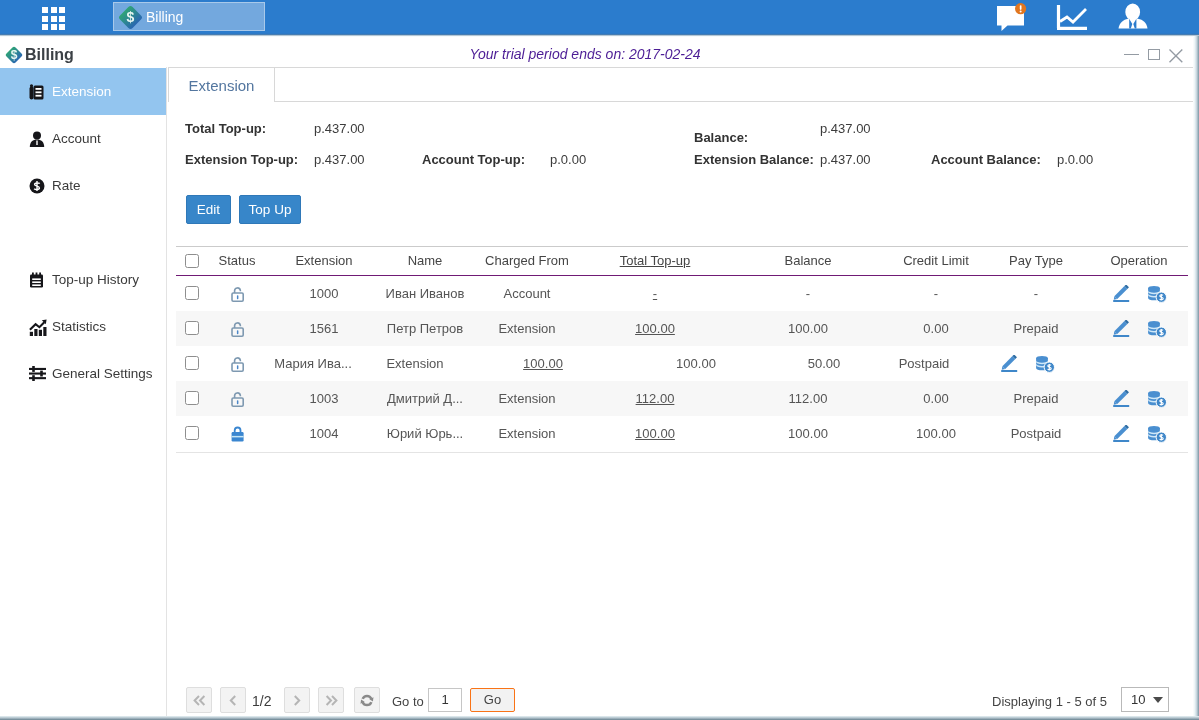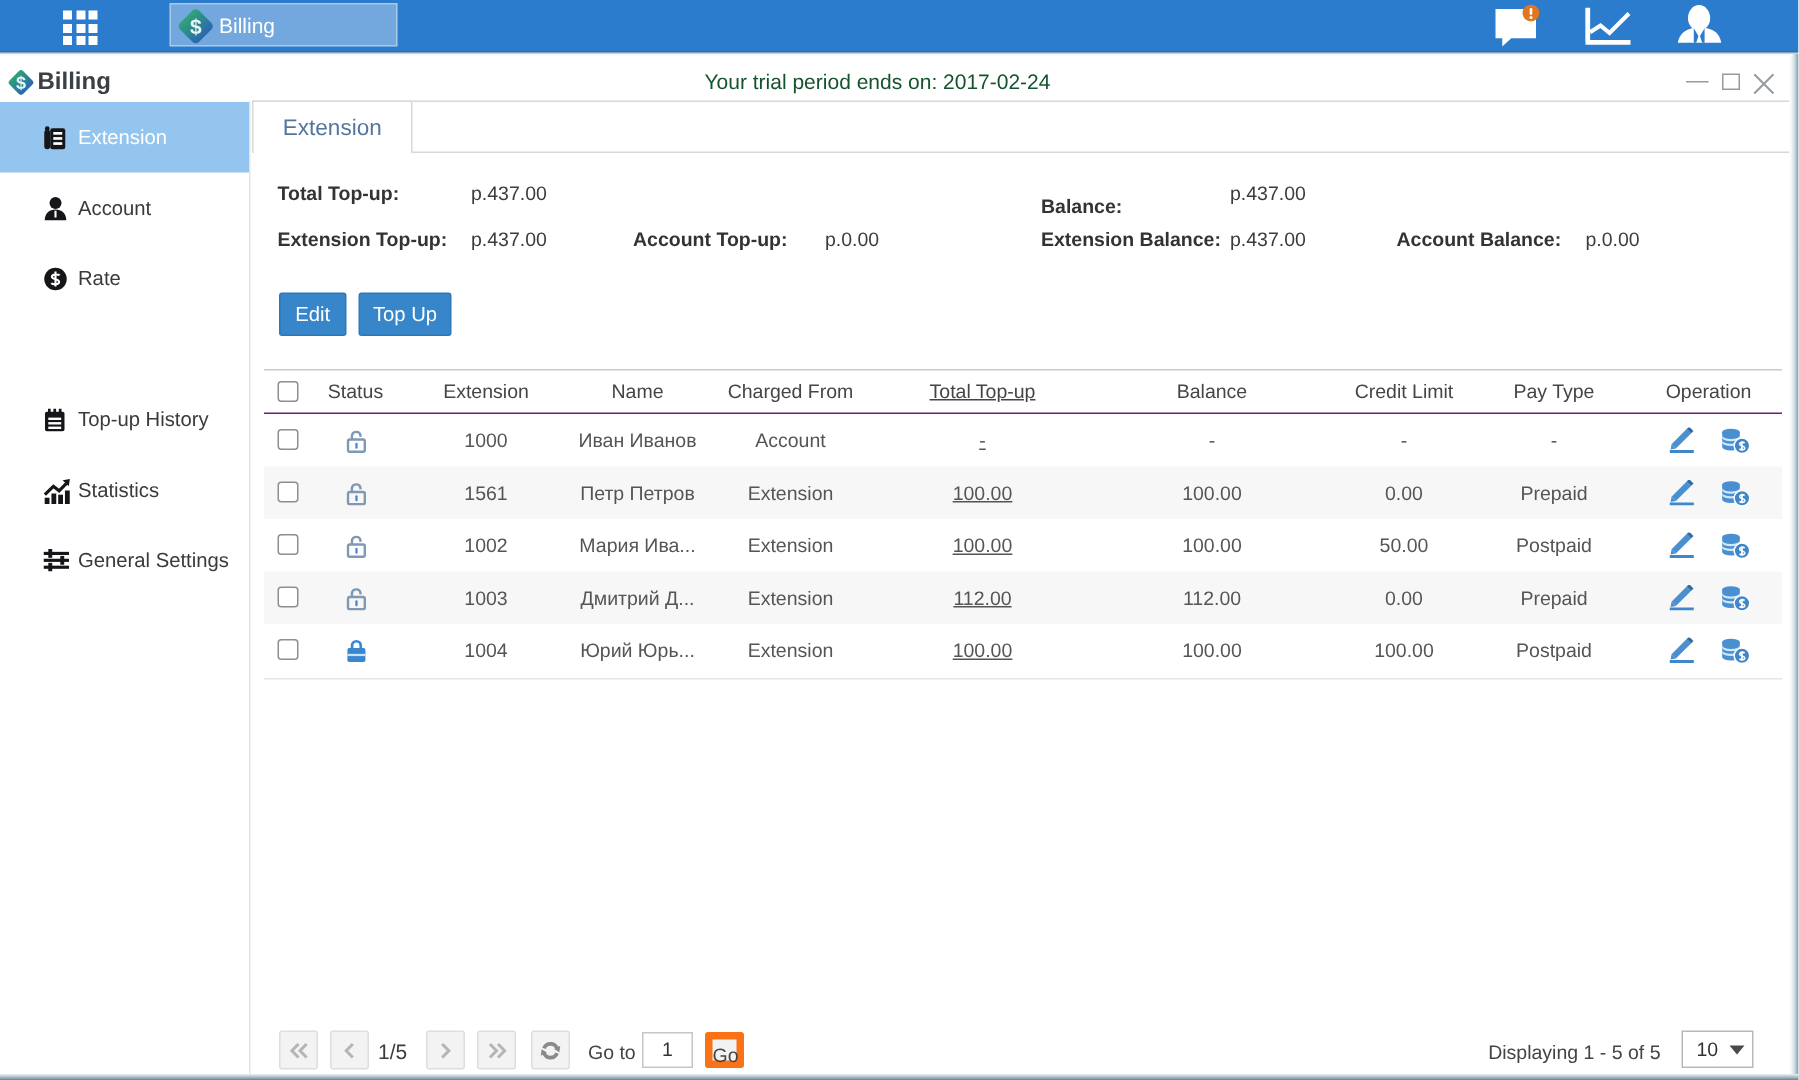--- a/index.html
+++ b/index.html
@@ -14,21 +14,21 @@
   #grid div { position:absolute; width:6px; height:6px; background:#fff; }
   #taskbtn { left:113px; top:2px; width:152px; height:29px;
     background:rgba(255,255,255,0.34); border:1px solid rgba(255,255,255,0.38); }
   #taskbtn span { position:absolute; left:32px; top:6px; color:#fff; font-size:14px; }
 
   
   #titlebar { left:0; top:36px; width:1199px; height:31px; background:#fff;
     border-top:1px solid #f4fafc; }
   #apptitle { position:absolute; left:25px; top:9px; font-size:16px; font-weight:bold; color:#3b4045; }
   #trial { position:absolute; left:385px; top:9px; width:400px; text-align:center;
-    font-size:14px; color:#14532d; }
+    font-size:14px; color:#4c1d95;font-style:italic; }
   #minbtn { left:1124px; top:53.5px; width:14.5px; height:1.6px; background:#949ba3; }
   #maxbtn { left:1147.5px; top:49px; width:12.5px; height:10.5px; border:1.3px solid #949ba3; }
 
   
   #sidebar { left:0; top:67px; width:167px; height:653px; background:#fff;
     border-right:1px solid #e3e3e3; }
   .menuitem { position:absolute; left:0; width:166px; height:47px; }
   .menuitem.sel { background:#93c5ef; }
   .menuitem .mi { position:absolute; left:29px; top:16px; }
   .menuitem .mt { position:absolute; left:52px; top:16px; font-size:13.5px; color:#3a3a3a; }
@@ -73,22 +73,22 @@
   #lastline { left:176px; top:452px; width:1012px; height:1px; background:#e4e4e4; }
 
   
   .pbtn { position:absolute; top:687px; width:26px; height:26px; background:#f3f3f3;
     border:1px solid #dedede; border-radius:2px; text-align:center;
     color:#b0b0b0; font-size:18px; line-height:23px; }
   #pgtext { position:absolute; left:252px; top:693px; font-size:14px; color:#3c3c3c; }
   #goto { position:absolute; left:392px; top:694px; font-size:13px; color:#444; }
   #pginput { position:absolute; left:428px; top:688px; width:34px; height:24px;
     border:1px solid #c6c6c6; font-size:13px; color:#333; text-align:center; line-height:22px; background:#fff; }
-  #gobtn { position:absolute; left:470px; top:688px; width:26px; height:24px; background:#f2f2f2;
-    border:5px solid #f97316; border-radius:2px; font-size:13px; color:#444; text-align:center; line-height:22px; }
+  #gobtn { position:absolute; left:470px; top:688px; width:45px; height:24px; background:#f2f2f2;
+    border:1px solid #f97316; border-radius:2px; font-size:13px; color:#444; text-align:center; line-height:22px; }
   #disp { position:absolute; right:92px; top:694px; font-size:13px; color:#444; }
   #ddown { position:absolute; left:1121px; top:687px; width:48px; height:25px; background:#fff;
     border:1px solid #b9b9b9; font-size:13px; color:#333; }
   #ddown span { position:absolute; left:9px; top:4px; }
   #ddown i { position:absolute; right:5px; top:9px; width:0; height:0;
     border-left:5.5px solid transparent; border-right:5.5px solid transparent; border-top:6.5px solid #4a4a4a; }
 
   
   #redge { left:1193px; top:36px; width:6px; height:684px;
     background:linear-gradient(90deg,#fdfefe 0%,#eef5f8 25%,#cfdde4 55%,#9fb3bf 82%,#7b95a2 100%); }
@@ -331,21 +331,20 @@
       <div class="c0 cb">
         <div></div>
       </div>
       <div class="c1 icn">
         <svg width="15" height="17" viewBox="0 0 15 17">
           <rect x="2" y="8" width="11.2" height="8.2" rx="1.2" fill="none" stroke="#7e99b1" stroke-width="1.6"></rect>
           <path d="M4.6 8 V5.6 A2.9 2.9 0 0 1 10.3 5.1 L10.4 6.3" fill="none" stroke="#7e99b1" stroke-width="1.6"></path>
           <rect x="6.9" y="10.2" width="1.5" height="4" rx="0.7" fill="#4a86c8"></rect>
         </svg>
       </div>
-      <div class="c2">1002</div>
       <div class="c3">Мария Ива...</div>
       <div class="c4">Extension</div>
       <div class="c5">100.00</div>
       <div class="c6">100.00</div>
       <div class="c7">50.00</div>
       <div class="c8">Postpaid</div>
       <div class="c9 icn" style="gap:16px">
         <svg width="19" height="17" viewBox="0 0 19 17">
           <path d="M2.35 11.15 L12.45 1.05 L15.35 3.95 L5.25 14.05 Z" fill="#4a8fd0"></path>
           <path d="M2.35 11.15 L5.25 14.05 L1.75 14.65 Z" fill="#4a8fd0"></path>
@@ -434,21 +433,21 @@
     </div>
   </div>
   <div class="abs" id="lastline"></div>
 
   <div class="pbtn" style="left:186px"><svg width="13" height="11" viewBox="0 0 13 11" style="margin-top:7px">
       <path d="M6 1 L1.6 5.5 L6 10 M11.4 1 L7 5.5 L11.4 10" stroke="#b5b5b5" stroke-width="2" fill="none"></path>
     </svg></div>
   <div class="pbtn" style="left:220px"><svg width="8" height="11" viewBox="0 0 8 11" style="margin-top:7px">
       <path d="M6.2 1 L1.8 5.5 L6.2 10" stroke="#b5b5b5" stroke-width="2" fill="none"></path>
     </svg></div>
-  <div id="pgtext">1/5</div>
+  <div id="pgtext">1/2</div>
   <div class="pbtn" style="left:284px"><svg width="8" height="11" viewBox="0 0 8 11" style="margin-top:7px">
       <path d="M1.8 1 L6.2 5.5 L1.8 10" stroke="#b5b5b5" stroke-width="2" fill="none"></path>
     </svg></div>
   <div class="pbtn" style="left:318px"><svg width="13" height="11" viewBox="0 0 13 11" style="margin-top:7px">
       <path d="M1.6 1 L6 5.5 L1.6 10 M7 1 L11.4 5.5 L7 10" stroke="#b5b5b5" stroke-width="2" fill="none"></path>
     </svg></div>
   <div class="pbtn" style="left:354px" id="refreshbtn"><svg width="14" height="13" viewBox="0 0 14 13" style="margin-top:6px">
       <path d="M2.68 4.93 A4.6 4.6 0 0 1 11.32 4.93" fill="none" stroke="#8a8a8a" stroke-width="2.5"></path>
       <path d="M13.5 3.2 L12.9 7.5 L9.4 5.3 Z" fill="#8a8a8a"></path>
       <path d="M11.32 8.07 A4.6 4.6 0 0 1 2.68 8.07" fill="none" stroke="#8a8a8a" stroke-width="2.5"></path>

